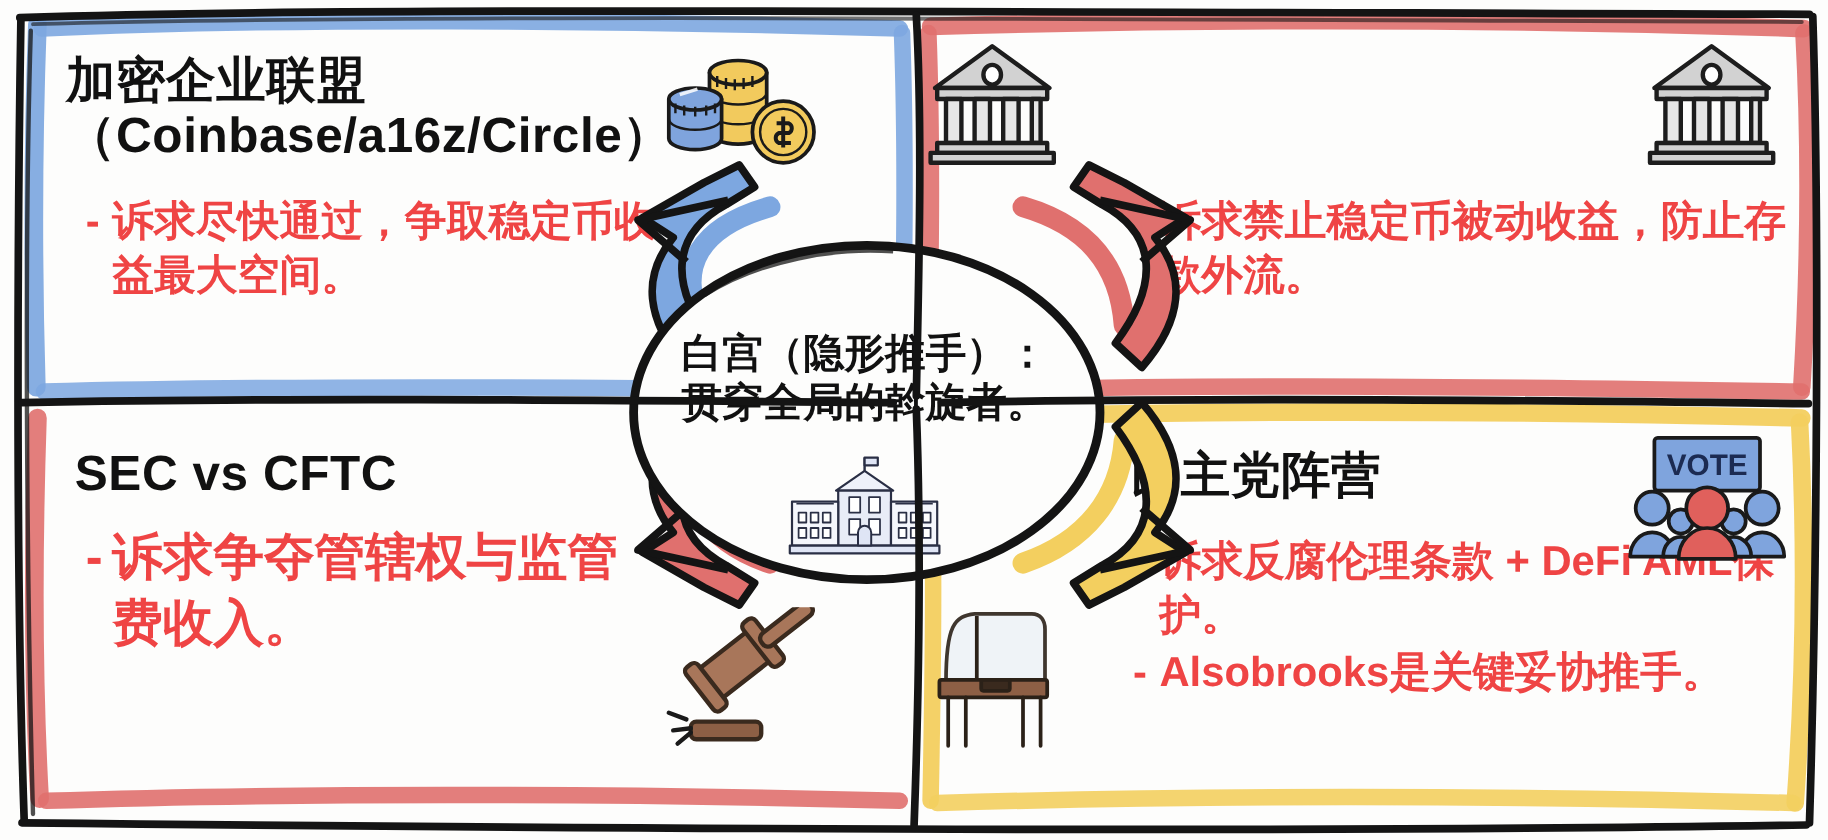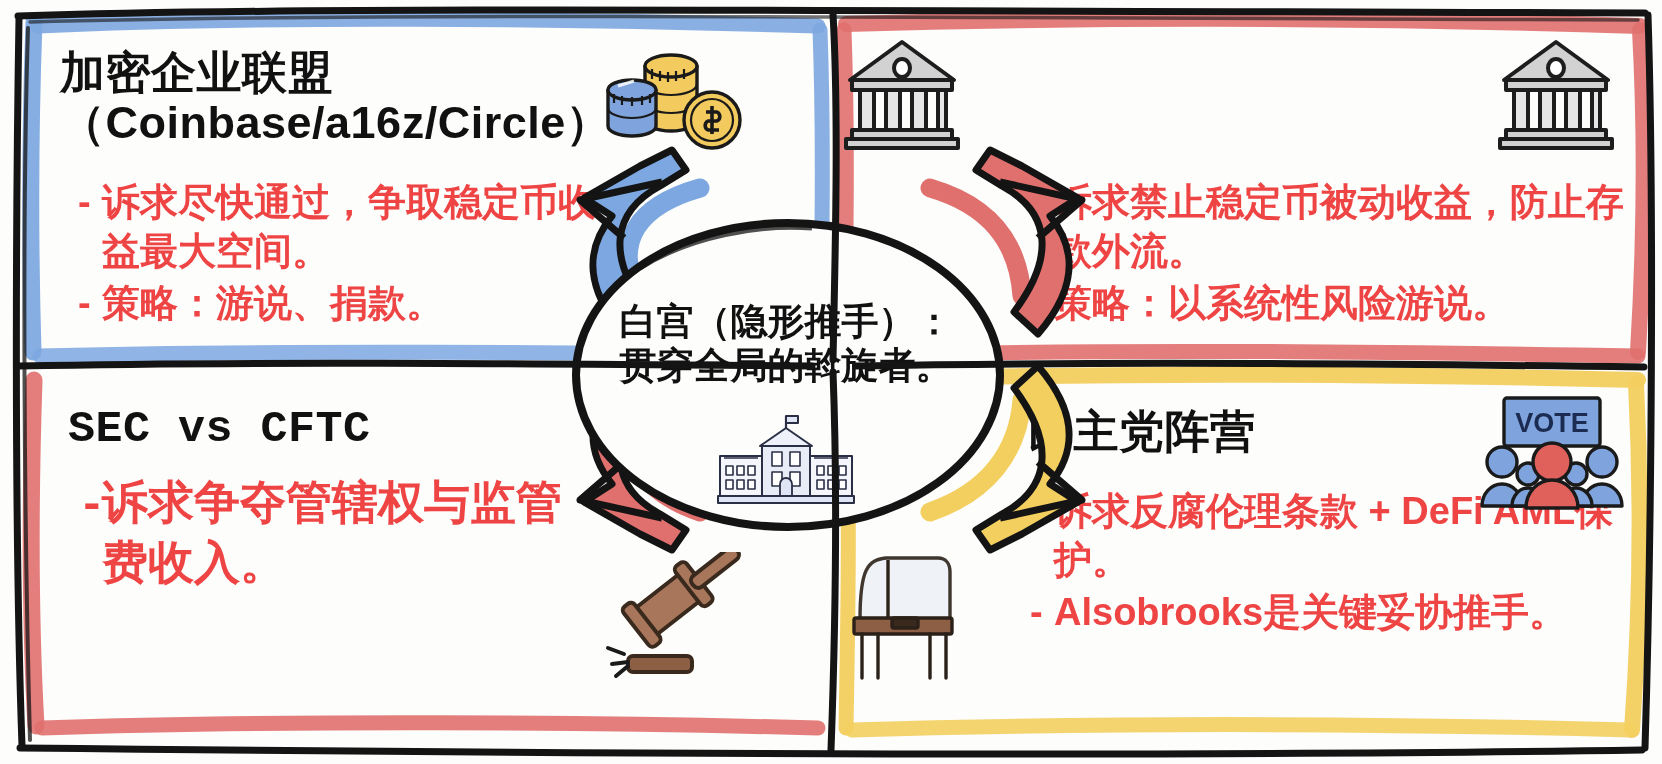--- a/index.html
+++ b/index.html
@@ -18,21 +18,21 @@
   .frame-svg{position:absolute;left:0;top:0;width:1662px;height:764px;pointer-events:none;z-index:6;}
 
   
   .quad{
     position:absolute;
     box-sizing:border-box;
     overflow:hidden;
   }
   #q-tl{left:14px;  top:10px;  width:816px; height:355px;}
   #q-tr{left:832px; top:10px;  width:818px; height:355px;}
-  #q-bl{left:14px;  top:367px; width:816px; height:387px;font-family:Liberation Mono, monospace;}
+  #q-bl{left:14px;  top:367px; width:816px; height:387px;}
   #q-br{left:832px; top:367px; width:818px; height:387px;}
 
   .q-title{
     position:absolute;
     font-weight:bold;
     color:#111111;
     line-height:1.12;
     letter-spacing:0.5px;
     white-space:pre-line;
   }
@@ -144,21 +144,20 @@
       <path d="M20,366 C260,361 560,364 812,366"></path>
       <path d="M856,366 C1120,361 1400,364 1644,367"></path>
     </g>
   </svg>
 
   <div class="quad" id="q-tl">
     <div class="q-title">加密企业联盟
 （Coinbase/a16z/Circle）</div>
     <div class="q-bullets">
       <span class="bullet">诉求尽快通过，争取稳定币收益最大空间。</span>
-      <span class="bullet">策略：游说、捐款。</span>
     </div>
   </div>
 
   <svg class="icon" style="left:600px;top:28px;width:150px;height:128px;" viewBox="0 0 150 128">
     <g stroke="#1a1a1a" stroke-width="3.4" stroke-linejoin="round">
 
       <g fill="#f2ca5d">
         <path d="M45,38 h52 v54 a26,11 0 0 1 -52,0 z"></path>
         <ellipse cx="71" cy="38" rx="26" ry="11"></ellipse>
       </g>
@@ -180,21 +179,20 @@
 
       <circle cx="112" cy="92" r="28" fill="#f2ca5d"></circle>
       <circle cx="112" cy="92" r="21" fill="none" stroke-width="2.2"></circle>
       <path d="M112,78 v28 M106,84 h11 a5,5 0 0 1 0,9 h-9 a5,5 0 0 0 0,9 h11" fill="none" stroke-width="3.6"></path>
     </g>
   </svg>
 
   <div class="quad" id="q-tr">
     <div class="q-bullets">
       <span class="bullet">诉求禁止稳定币被动收益，防止存款外流。</span>
-      <span class="bullet">策略：以系统性风险游说。</span>
     </div>
   </div>
 
   <svg class="icon" style="left:842px;top:32px;width:120px;height:120px;" viewBox="0 0 120 120">
     <g stroke="#1d1d1d" stroke-width="4" stroke-linejoin="round" fill="#d2d2d2">
       <path d="M60,10 L112,48 H8 Z"></path>
       <ellipse cx="60" cy="36" rx="8" ry="9" fill="#ffffff"></ellipse>
       <rect x="10" y="48" width="100" height="10"></rect>
       <rect x="18" y="58" width="14" height="40" fill="#e6e6e6"></rect>
       <rect x="44" y="58" width="14" height="40" fill="#e6e6e6"></rect>

